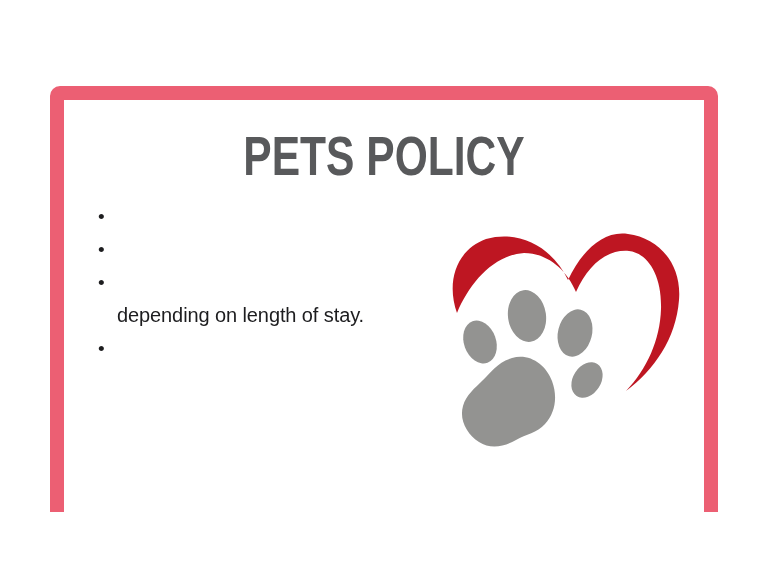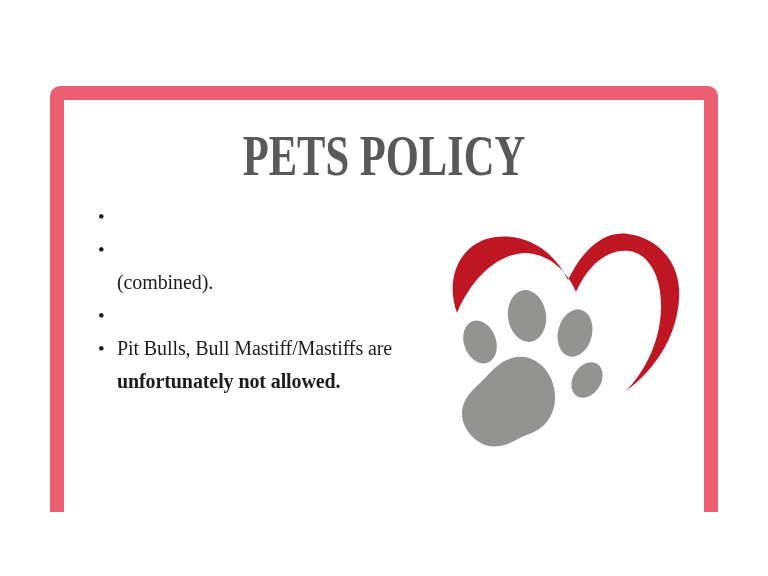--- a/index.html
+++ b/index.html
@@ -1,20 +1,20 @@
 <!DOCTYPE html>
 <html style="--background: #ffffff; --border-pink: #ec5f73; --title-gray: #58595b; --text-black: #1d1d1f; --heart-red: #be1622; --paw-gray: #939391;"><head>
 <meta charset="utf-8">
 <style>
   html,body{margin:0;padding:0;}
   .page{
     position:relative;
     width:768px;height:512px;
     background:var(--background,#fff);
-    font-family:Liberation Serif, serif;
+    font-family:Liberation Sans, sans-serif;
     overflow:hidden;
   }
   .card{
     position:absolute;
     left:50px;top:86px;
     width:668px;height:448px;
     box-sizing:border-box;
     border:14px solid var(--border-pink,#ec5f73);
     border-radius:10px;
     background:#fff;
@@ -68,36 +68,28 @@
   <h1 class="title">PETS POLICY</h1>
 
   <div class="policy-list">
       <div class="line">
         <span class="bullet">•</span>
       </div>
       <div class="line">
         <span class="bullet">•</span>
       </div>
       <div class="line">
-        <span class="bullet"></span>
-        <span class="text"><span>(combined).</span></span>
-      </div>
-      <div class="line">
         <span class="bullet">•</span>
       </div>
       <div class="line">
         <span class="bullet"></span>
+        <span class="text"><span>depending on length of stay.</span></span>
       </div>
       <div class="line">
         <span class="bullet">•</span>
-        <span class="text"><span>Pit Bulls, Bull Mastiff/Mastiffs are</span></span>
-      </div>
-      <div class="line">
-        <span class="bullet"></span>
-        <span class="text"><span class="b">unfortunately not allowed.</span></span>
       </div>
     </div>
 
   <svg class="heart-paw" viewBox="0 0 262 245" xmlns="http://www.w3.org/2000/svg" aria-hidden="true">
     <path class="heart" d="M17,101
          C 6,70 16,38 46,27
          C 82,17 114,38 128,68
          C 141,40 163,18 188,22
          C 219,26 242,52 239,88
          C 236,127 214,158 186,179

